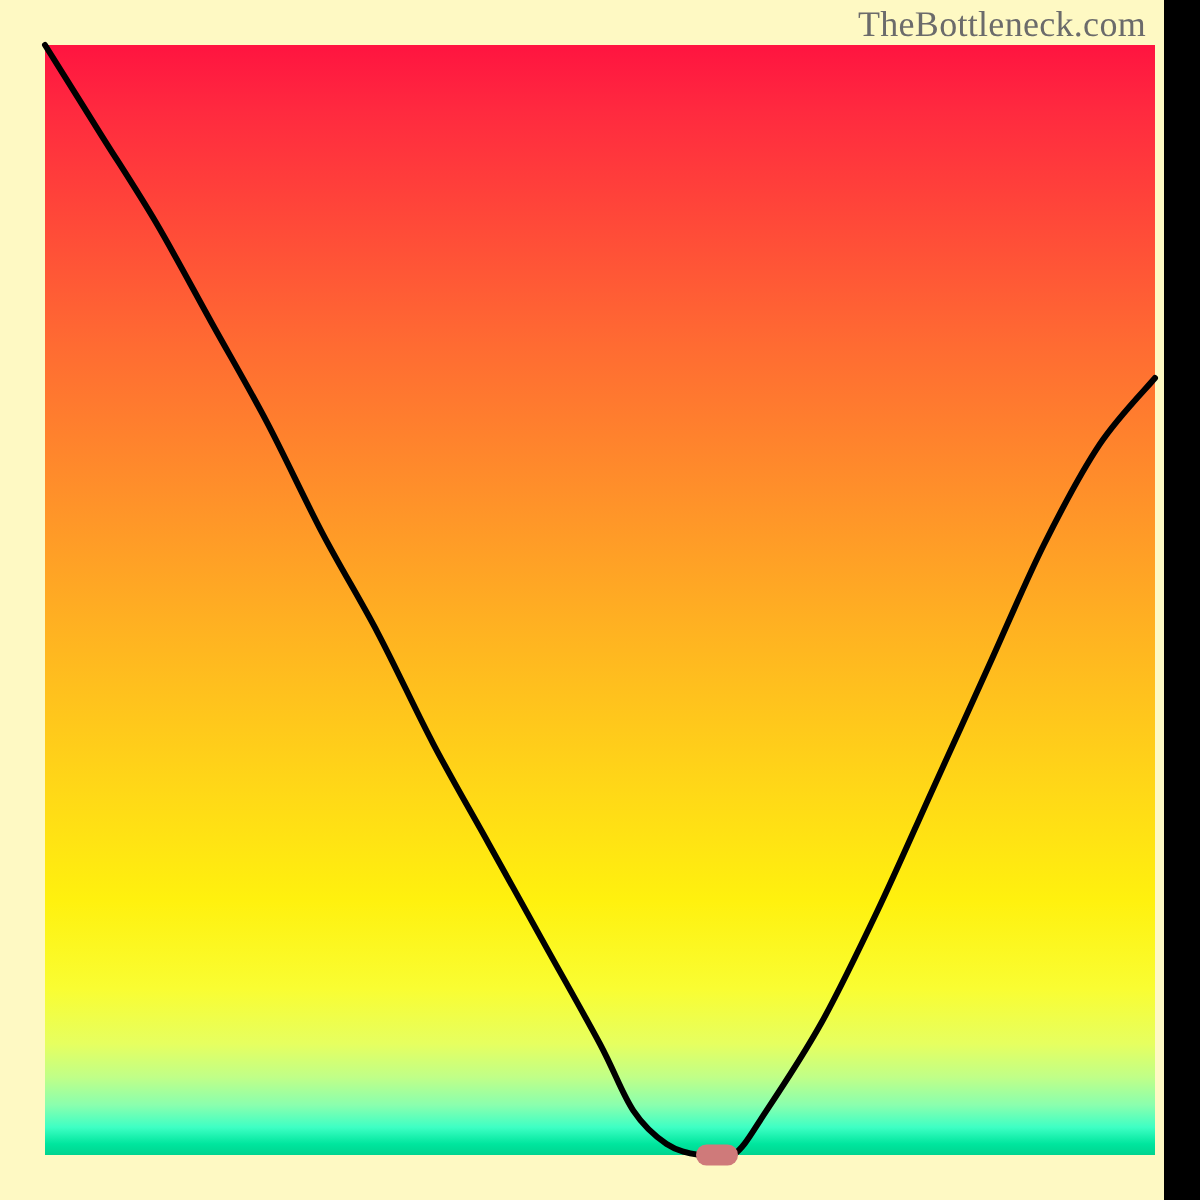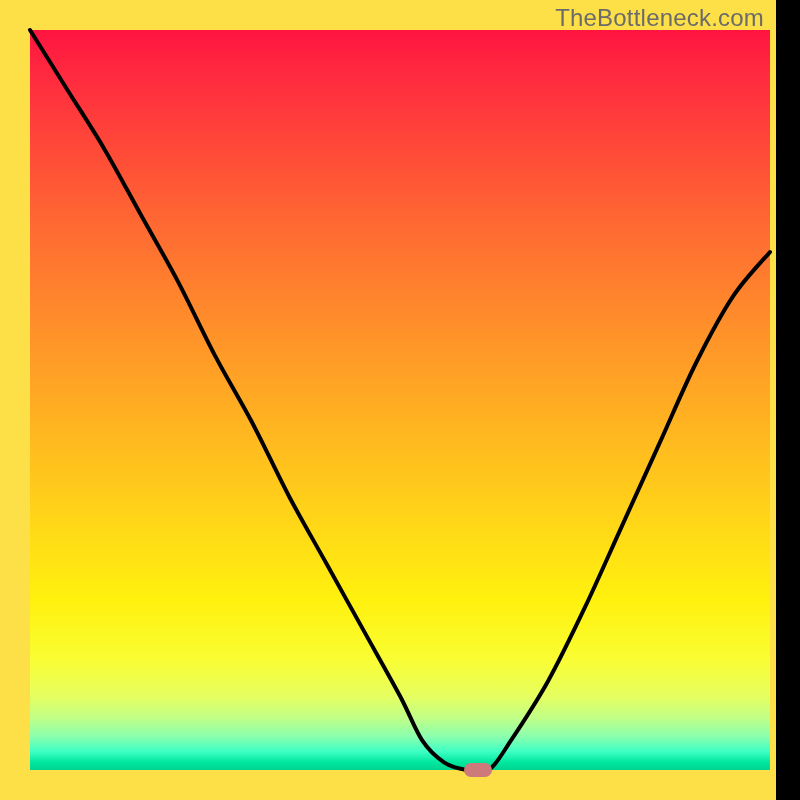--- a/index.html
+++ b/index.html
@@ -10,21 +10,22 @@
     background: #000;
     overflow: hidden;
     font-family: Arial, Helvetica, sans-serif;
   }
   .frame {
     position: absolute;
     left: 0;
     top: 0;
     width: 776px;
     height: 800px;
-    background: #fde047;
+    background: #fef9c3;
+    font-family: Liberation Serif, serif;
   }
   .plot {
     position: absolute;
     left: 30px;
     top: 30px;
     width: 740px;
     height: 740px;
     
     background: linear-gradient(
       to bottom,

